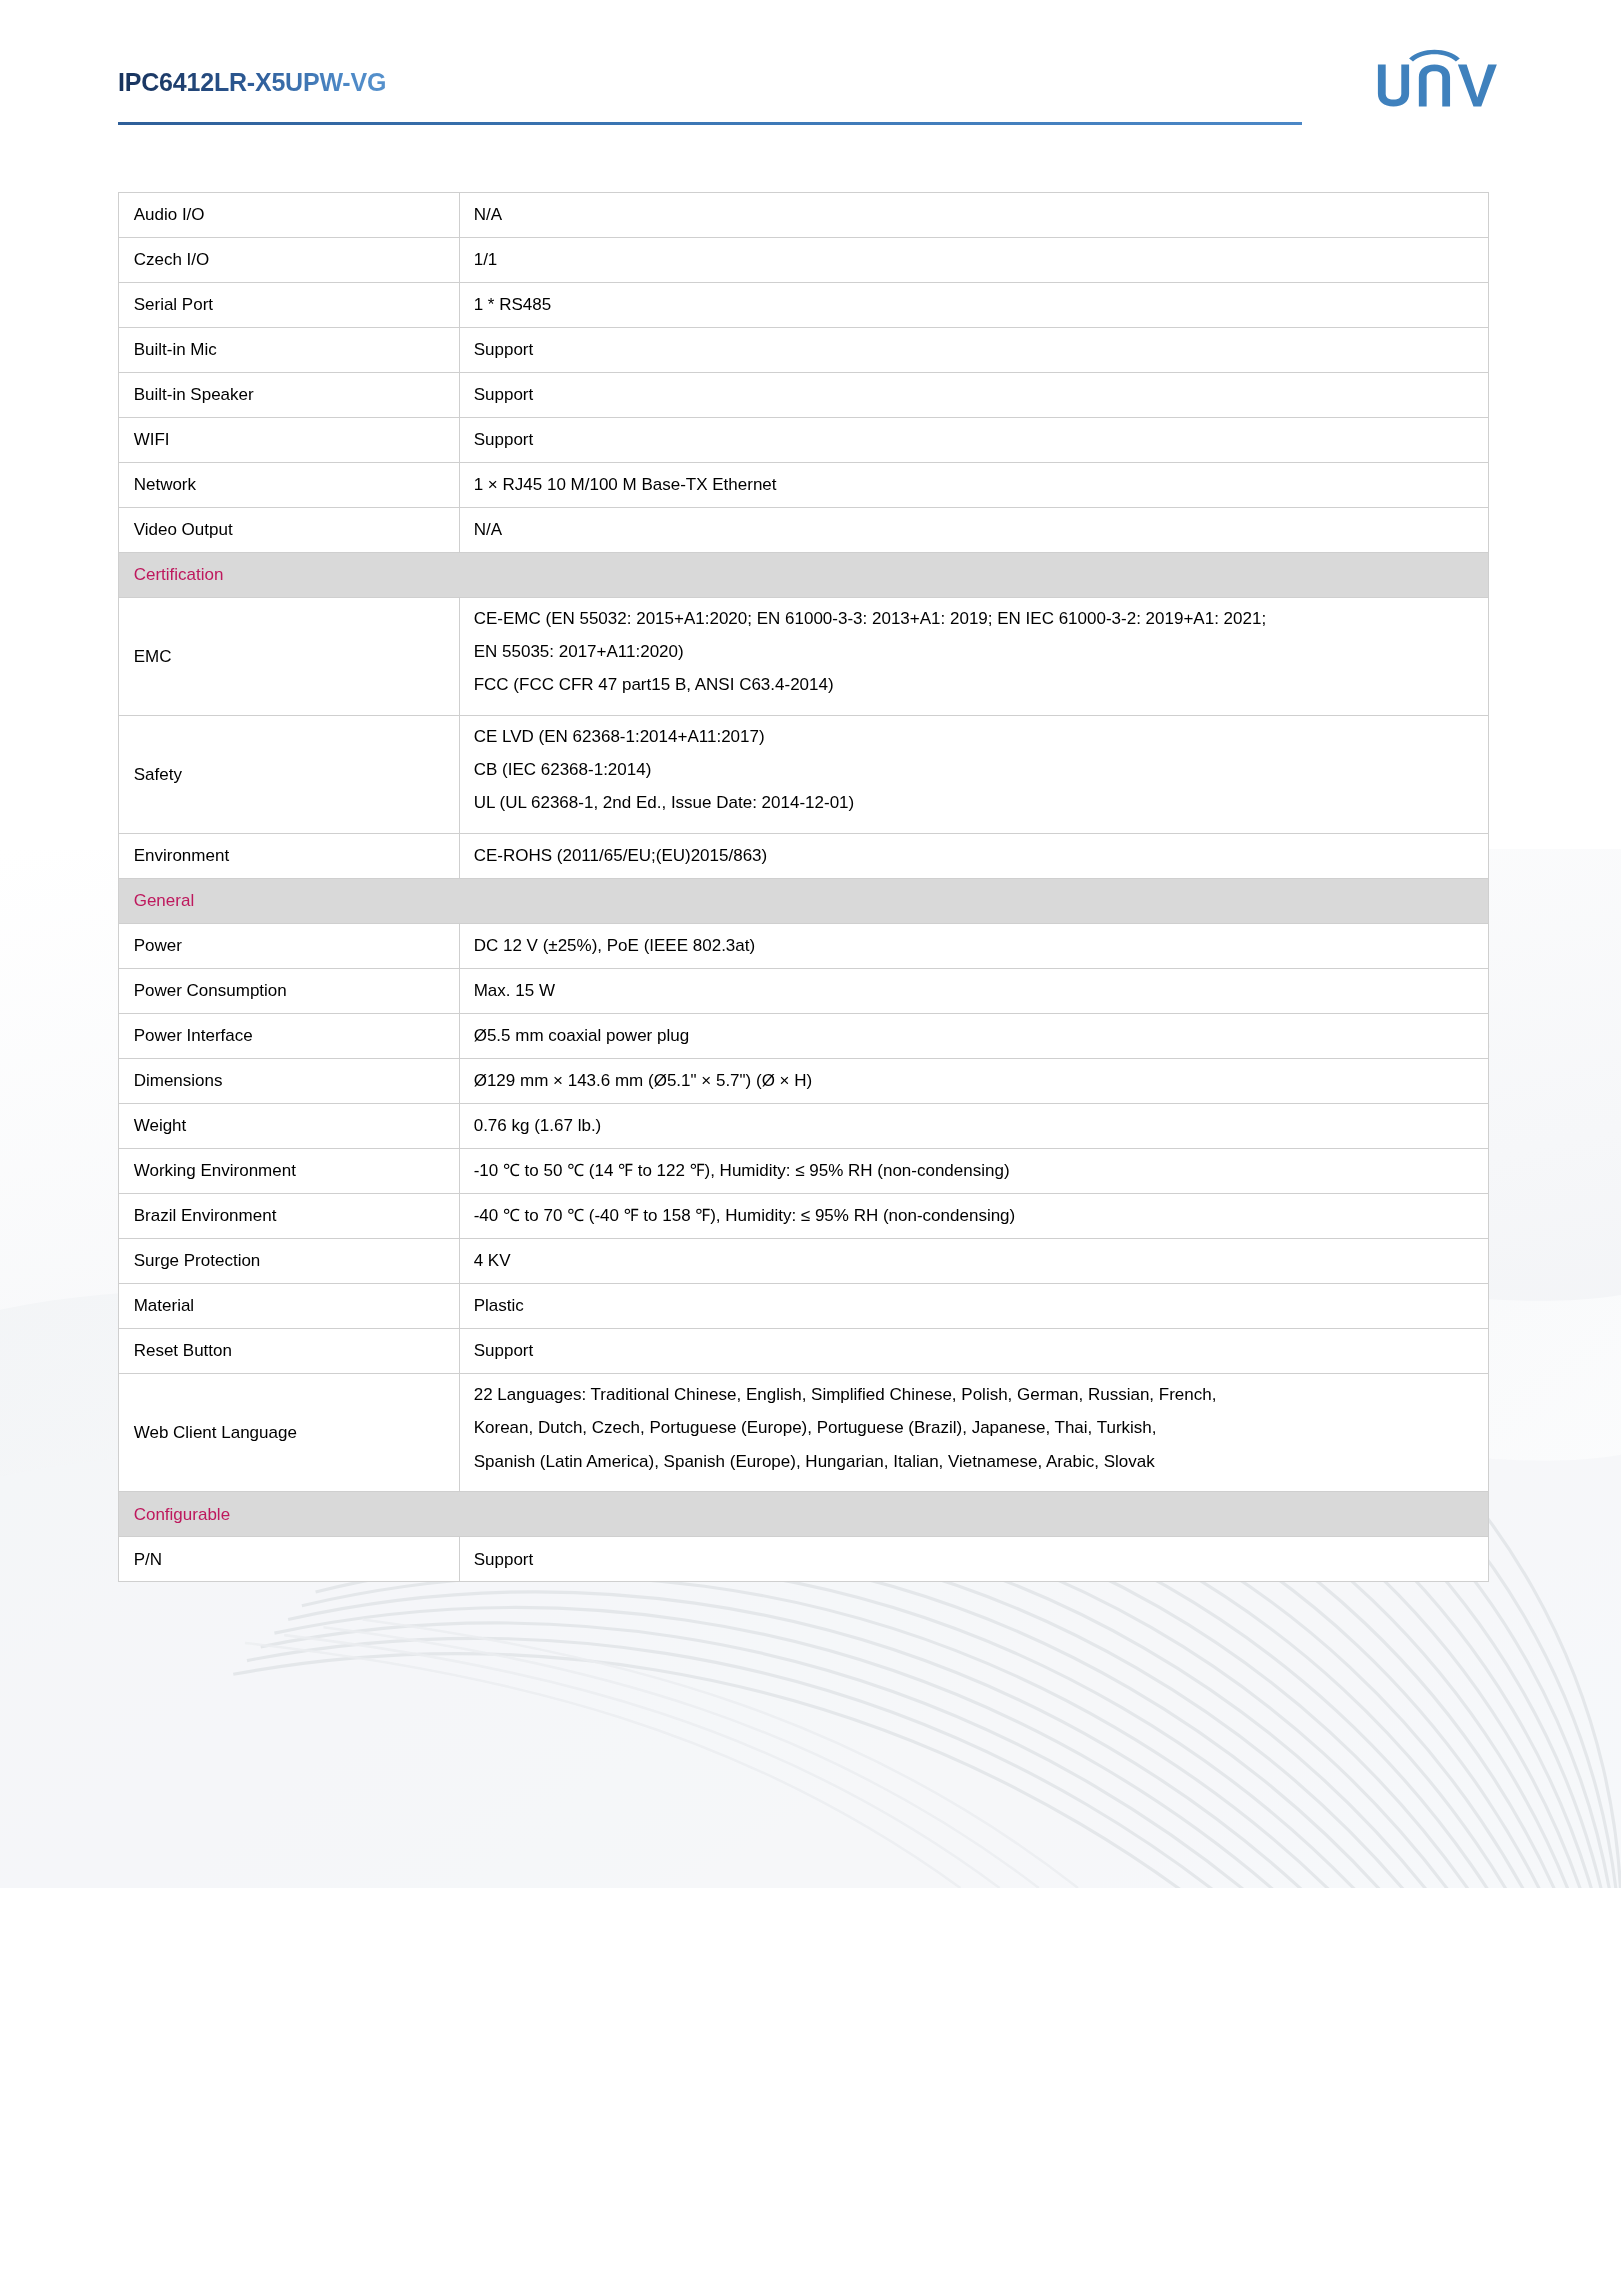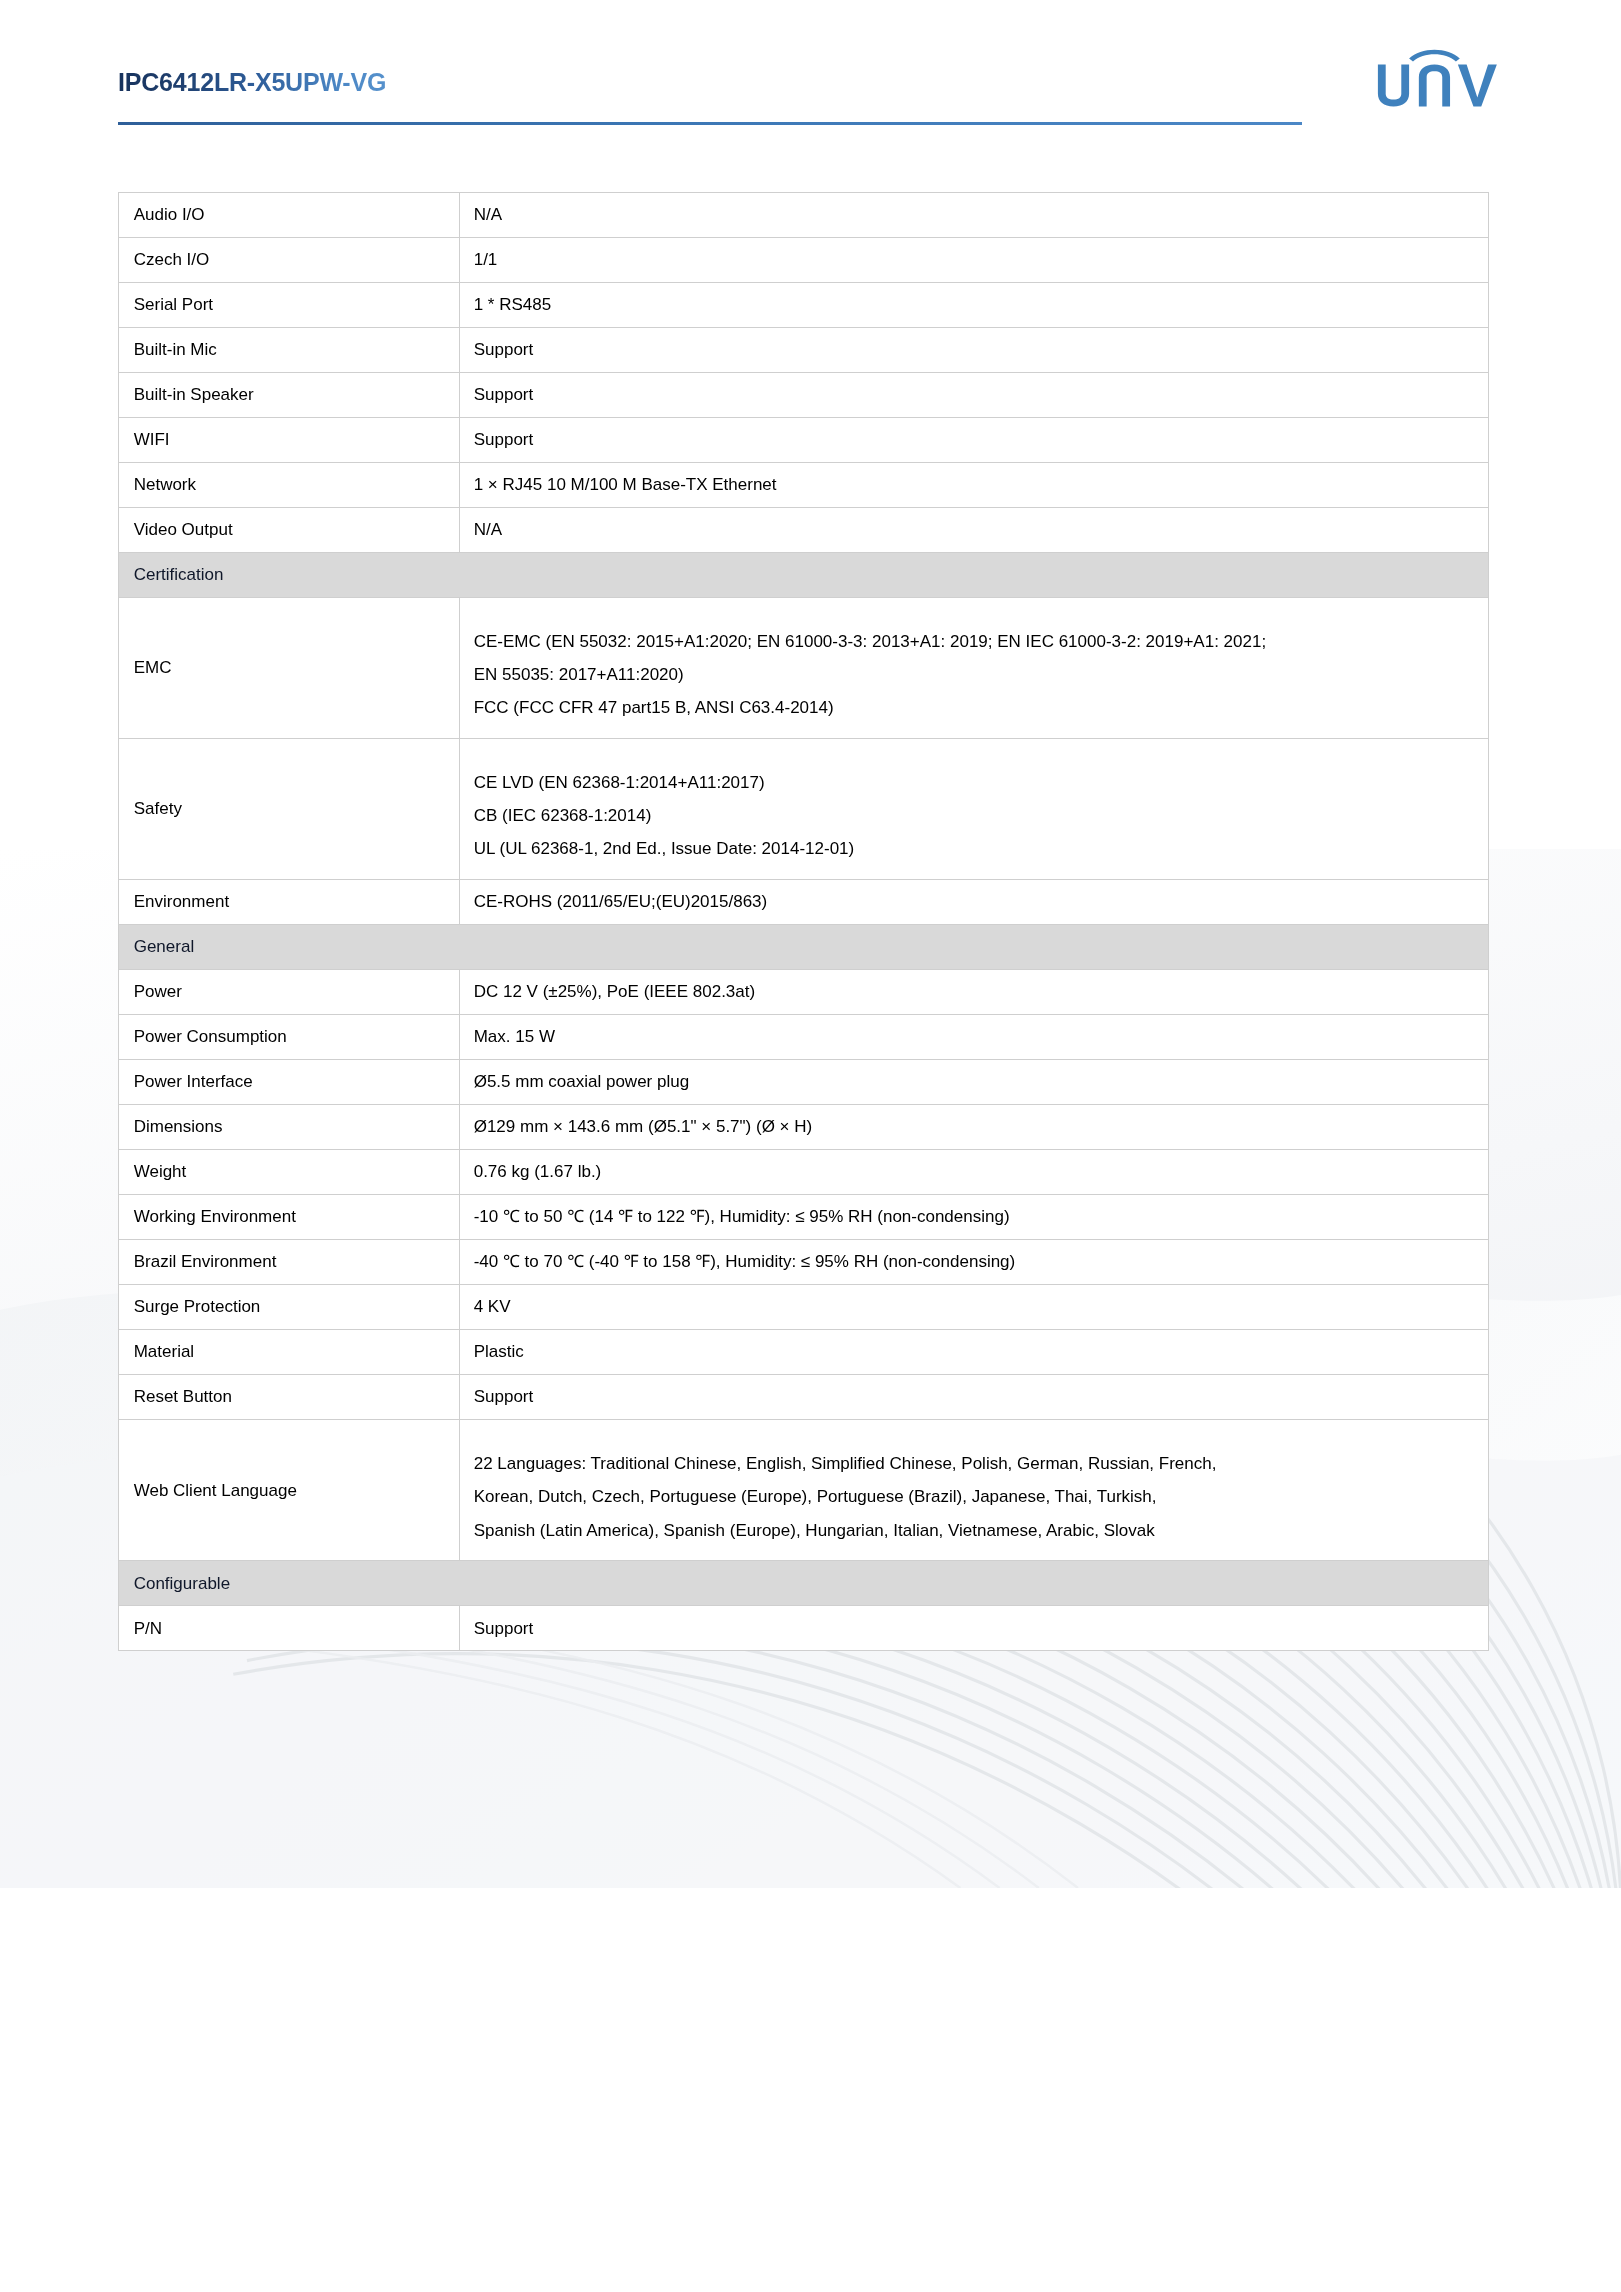--- a/index.html
+++ b/index.html
@@ -92,30 +92,30 @@
     font-size: 17px;
     color: #000000;
     line-height: 1.5;
     vertical-align: middle;
     word-wrap: break-word;
   }
   .spec-table tr.data-row td { height: 44px; }
   .spec-table tr.data-row td.label { padding-left: 14.7px; }
 
   
-  .spec-table td.multiline { padding-top: 27px; padding-bottom: 13.7px; }
+  .spec-table td.multiline { padding-top: 4px; padding-bottom: 13.7px; }
   .spec-table td.multiline .line { line-height: 1.95; }
 
   
   .section-row td {
     background: #d9d9d9;
     height: 44px;
     border: 1px solid #cfcfcf;
     font-size: 17px;
-    color: #0f172a;
+    color: #be185d;
     padding-left: 14.7px;
   }
 
   
   .page-number {
     position: absolute;
     left: 0;
     right: 0;
     top: 2115px;
     text-align: center;

